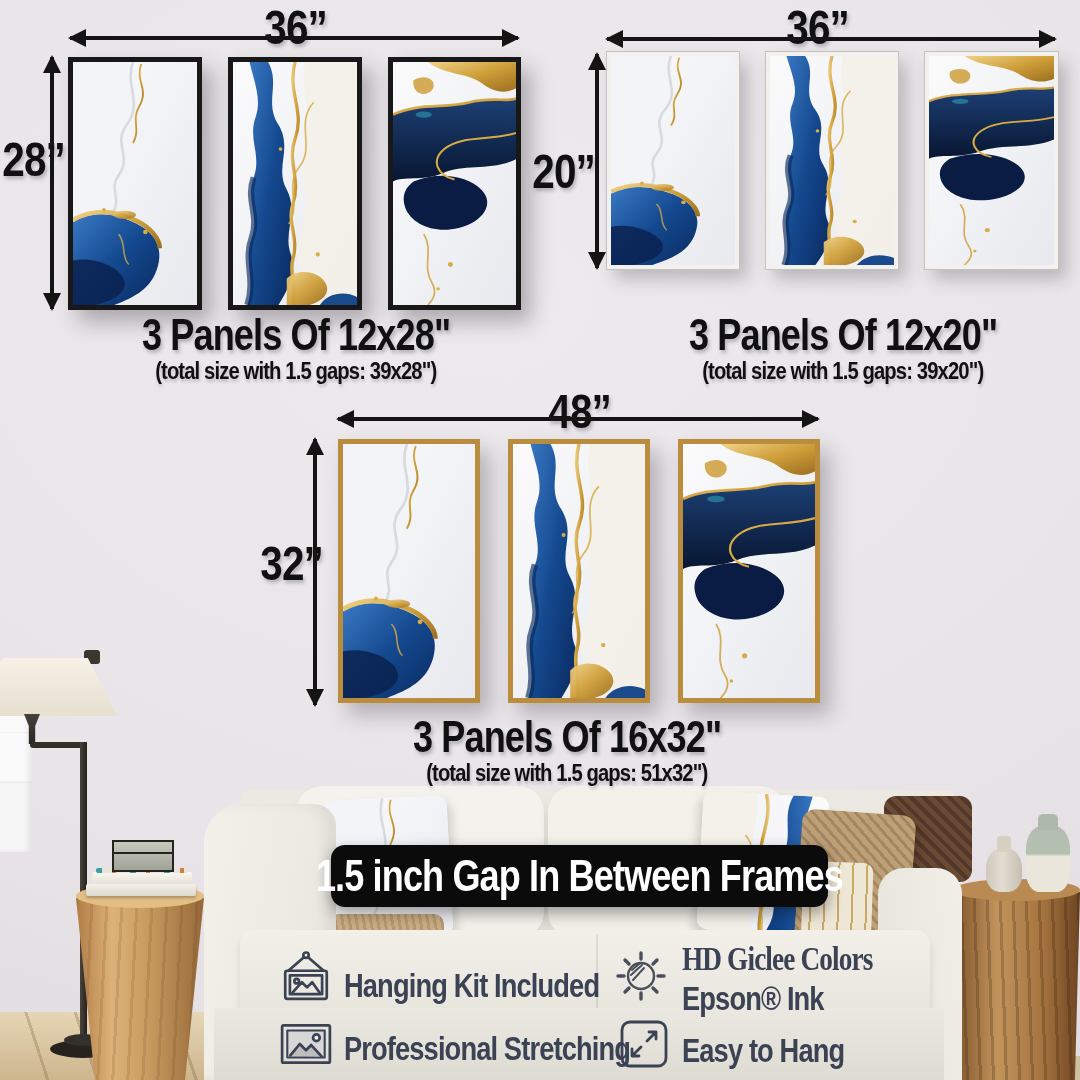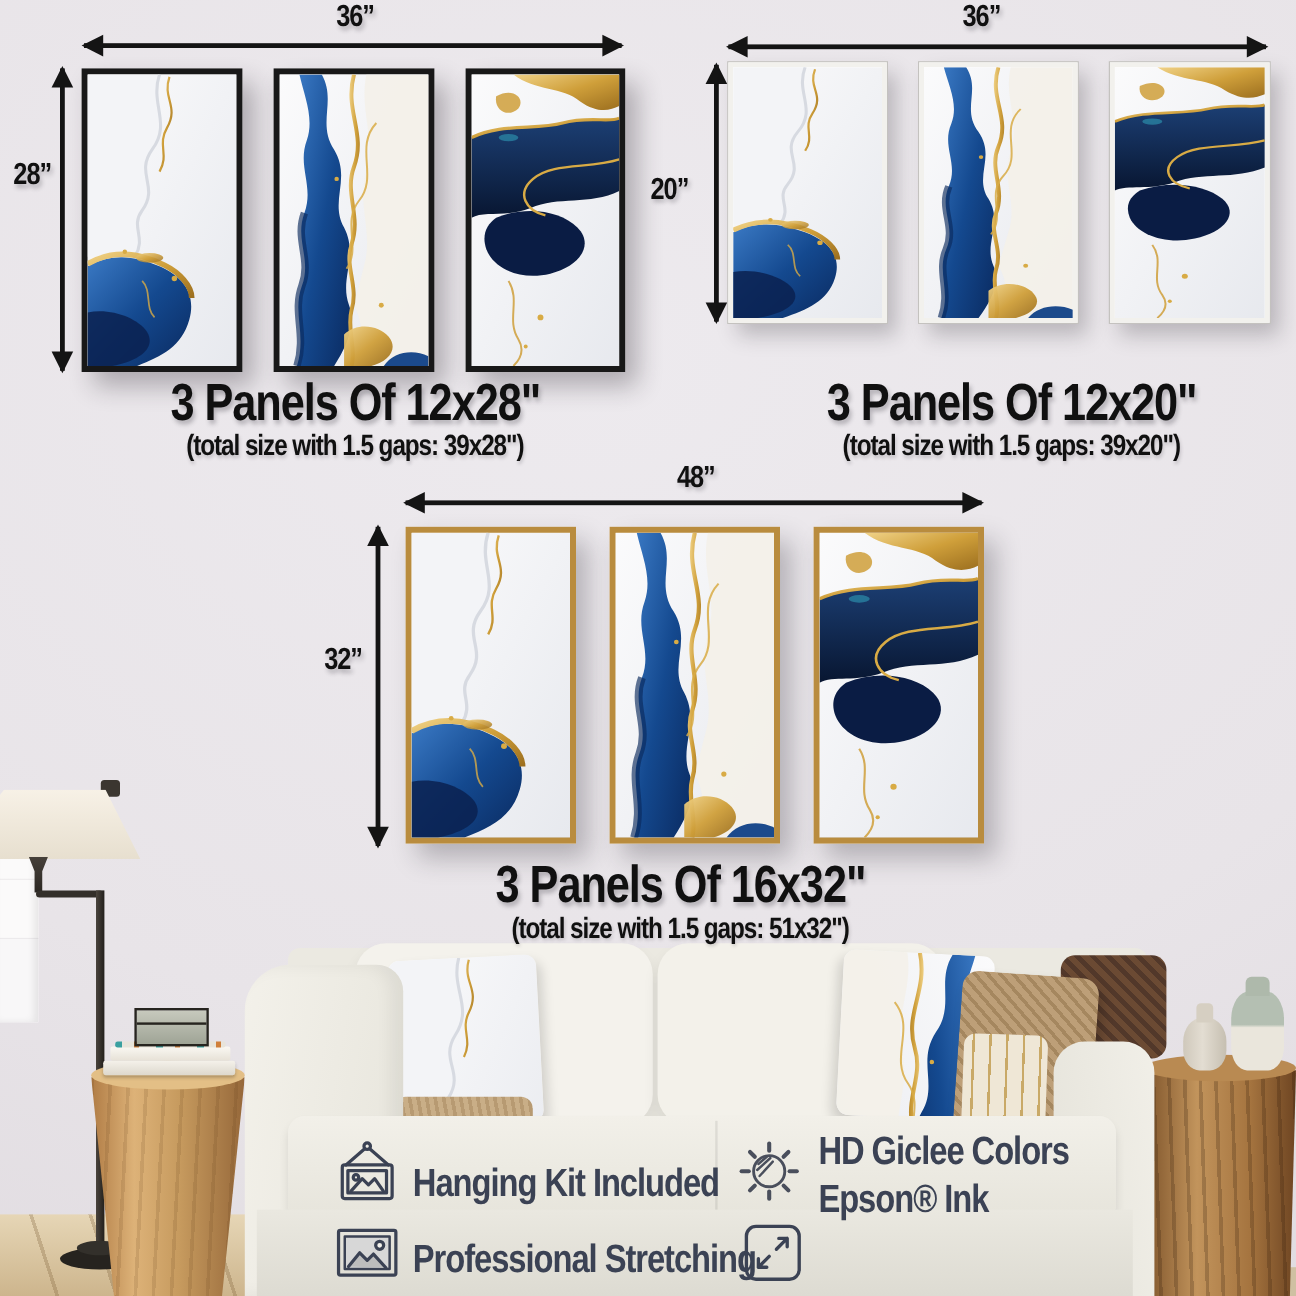--- a/index.html
+++ b/index.html
@@ -8,21 +8,21 @@
     background:radial-gradient(130% 95% at 45% 28%, #edeaee 0%, #e8e4e8 55%, #ded9de 100%);}
   .abs{position:absolute;}
   
   .h-arrow{position:absolute;height:4px;background:#141414;}
   .h-arrow::before,.h-arrow::after{content:"";position:absolute;width:0;height:0;border:solid transparent;}
   .h-arrow::before{left:-2px;top:-7px;border-width:9px 18px 9px 0;border-right-color:#141414;}
   .h-arrow::after{right:-2px;top:-7px;border-width:9px 0 9px 18px;border-left-color:#141414;}
   .v-arrow{position:absolute;width:4px;background:#141414;}
   .v-arrow::before{content:"";position:absolute;left:-7px;top:-2px;border:solid transparent;border-width:0 9px 18px 9px;border-bottom-color:#141414;}
   .v-arrow::after{content:"";position:absolute;left:-7px;bottom:-2px;border:solid transparent;border-width:18px 9px 0 9px;border-top-color:#141414;}
-  .dim{position:absolute;font-size:24px;font-weight:700;color:#101010;text-align:center;
+  .dim{position:absolute;font-size:46px;font-weight:700;color:#101010;text-align:center;
        text-shadow:2px 3px 4px rgba(60,55,65,.30);}
   
   .frame{position:absolute;box-sizing:border-box;background:#fff;}
   .frame svg{width:100%;height:100%;display:block;}
   .f-black{border:5px solid #181818;box-shadow:10px 12px 20px rgba(40,35,45,.32);}
   .f-white{border:4px solid #f2f1ed;box-shadow:0 0 0 1px #c4c2bf, 8px 10px 16px rgba(40,35,45,.25);}
   .f-gold{border:5px solid #b98c3e;box-shadow:inset 0 0 0 1px #8a6526, 10px 12px 20px rgba(40,35,45,.28);}
   
   .caption{position:absolute;text-align:center;color:#101010;}
   .caption .t1{display:block;font-size:41px;font-weight:700;line-height:1.05;
@@ -252,20 +252,23 @@
     <svg viewBox="0 0 120 240" preserveAspectRatio="none">
         <use href="#artC"></use>
       </svg>
     </div>
 
   <div class="caption overlay" style="left:367px;top:716px;width:400px;">
     <span class="t1"><span class="cond">3 Panels Of 16x32"</span></span>
     <span class="t2"><span class="cond">(total size with 1.5 gaps: 51x32")</span></span>
   </div>
 
+  <div class="banner">
+    <span class="bt"><span class="cond">1.5 inch Gap In Between Frames</span></span>
+  </div>
 
   <svg class="feat-icon" style="left:279px;top:950px;" width="54" height="54" viewBox="0 0 52 52" fill="none" stroke="#3b4254" stroke-width="2.6" stroke-linecap="round" stroke-linejoin="round">
     <circle cx="26" cy="5" r="2.6"></circle>
     <path d="M24,7 L9,20 M28,7 L43,20"></path>
     <rect x="6" y="20" width="40" height="27" rx="2"></rect>
     <rect x="10.5" y="24.5" width="31" height="18"></rect>
     <circle cx="17" cy="30" r="2.2"></circle>
     <path d="M13,41 L22,31 L27,36 L32,31 L39,41"></path>
   </svg>
   <div class="feat-label" style="left:344px;top:968px;">
@@ -285,24 +288,26 @@
     <path d="M24,28 L31,22 M23,33 L34,23 M25,38 L36,26" stroke-width="2"></path>
     <line x1="33" y1="11" x2="33" y2="17" stroke-width="3.4"></line>
     <line x1="33" y1="51" x2="33" y2="57" stroke-width="3.4"></line>
     <line x1="10" y1="34" x2="16" y2="34" stroke-width="3.4"></line>
     <line x1="50" y1="34" x2="56" y2="34" stroke-width="3.4"></line>
     <line x1="17" y1="18" x2="21" y2="22" stroke-width="3.4"></line>
     <line x1="45" y1="46" x2="49" y2="50" stroke-width="3.4"></line>
     <line x1="17" y1="50" x2="21" y2="46" stroke-width="3.4"></line>
     <line x1="45" y1="22" x2="49" y2="18" stroke-width="3.4"></line>
   </svg>
-  <div class="feat-label" style="left:682px;top:941px;">
+  <div class="feat-label" style="left:682px;top:941px;font-family:Liberation Serif, serif;">
     <span class="cond-l">HD Giclee Colors</span></div>
   <div class="feat-label" style="left:682px;top:981px;text-align:center;">
     <span class="cond-l">Epson® Ink</span></div>
 
   <svg class="feat-icon" style="left:618px;top:1018px;" width="52" height="52" viewBox="0 0 52 52" fill="none" stroke="#3b4254" stroke-width="2.8" stroke-linecap="round" stroke-linejoin="round">
     <rect x="4" y="4" width="44" height="44" rx="8"></rect>
     <path d="M29,23 L38,14 M38,21 L38,14 L31,14"></path>
     <path d="M23,29 L14,38 M14,31 L14,38 L21,38"></path>
   </svg>
+  <div class="feat-label" style="left:682px;top:1033px;">
+    <span class="cond-l">Easy to Hang</span></div>
 
 </div>
 
 </body></html>

